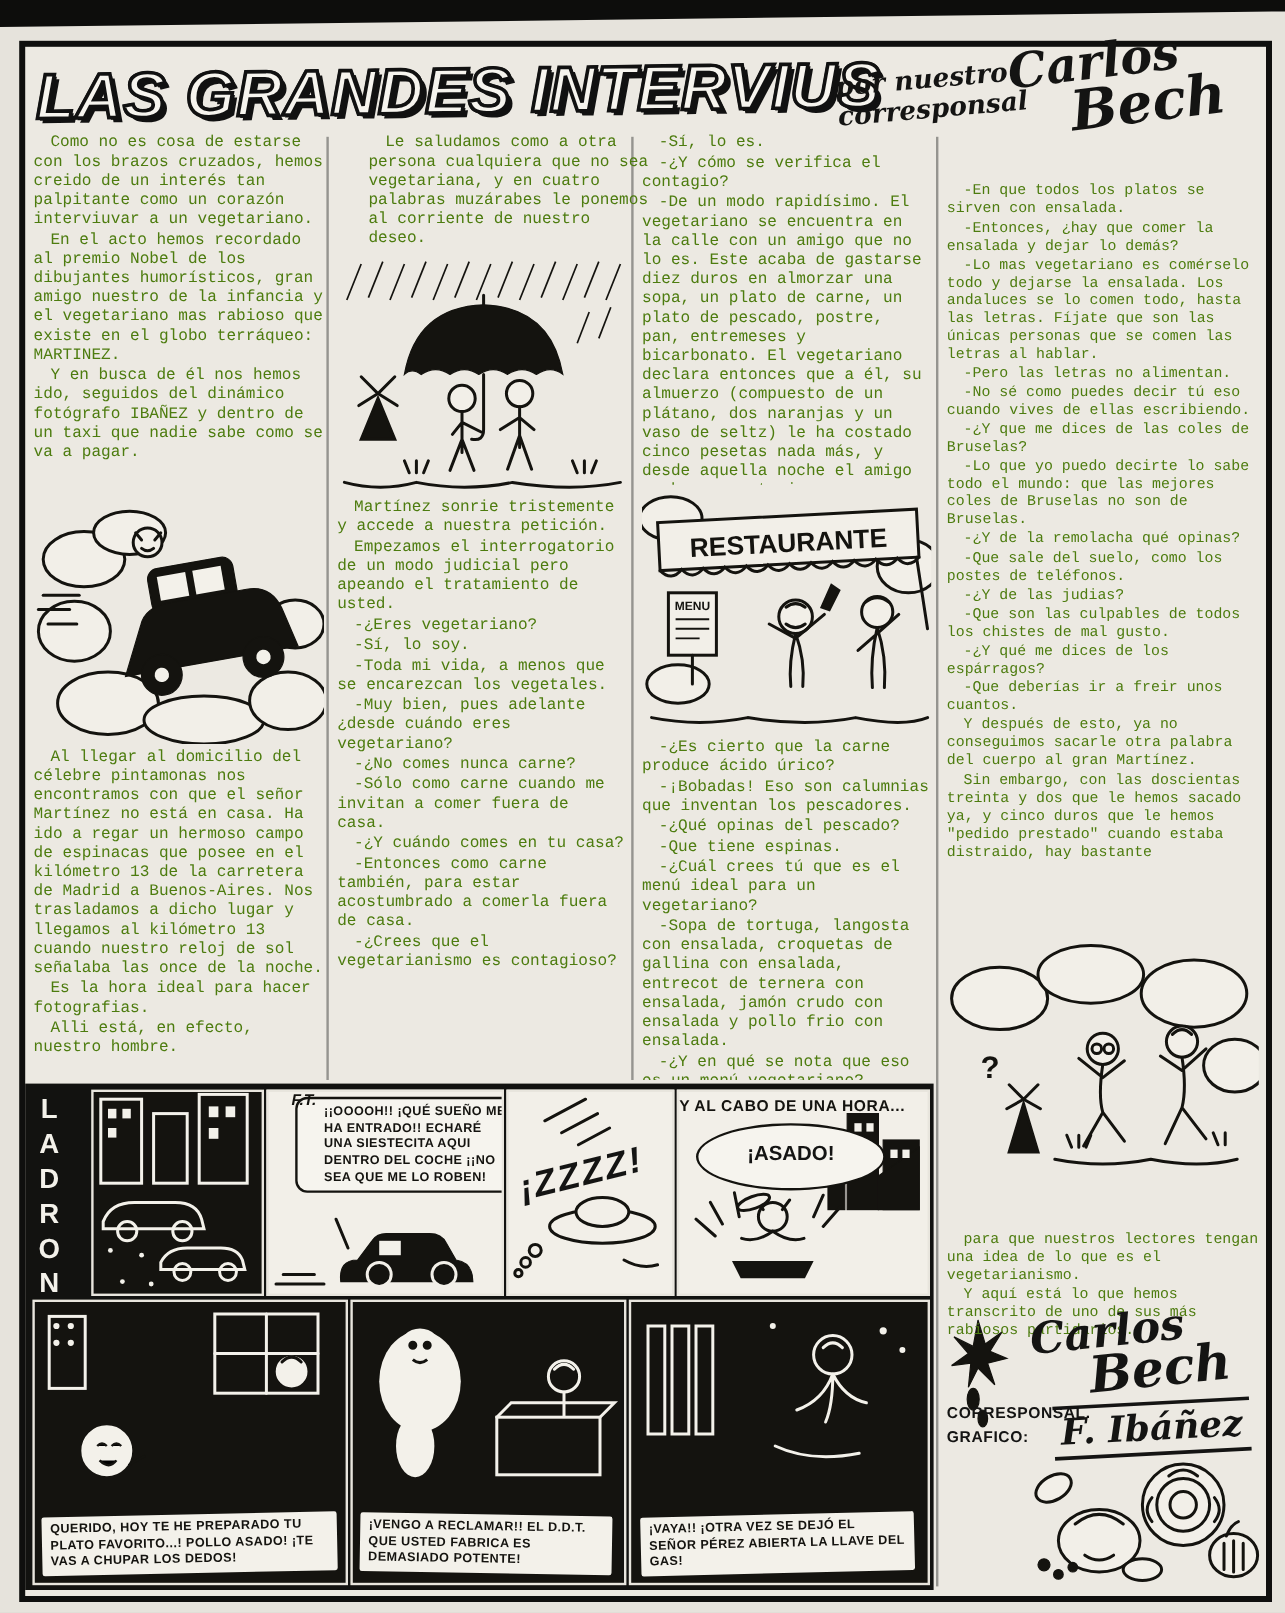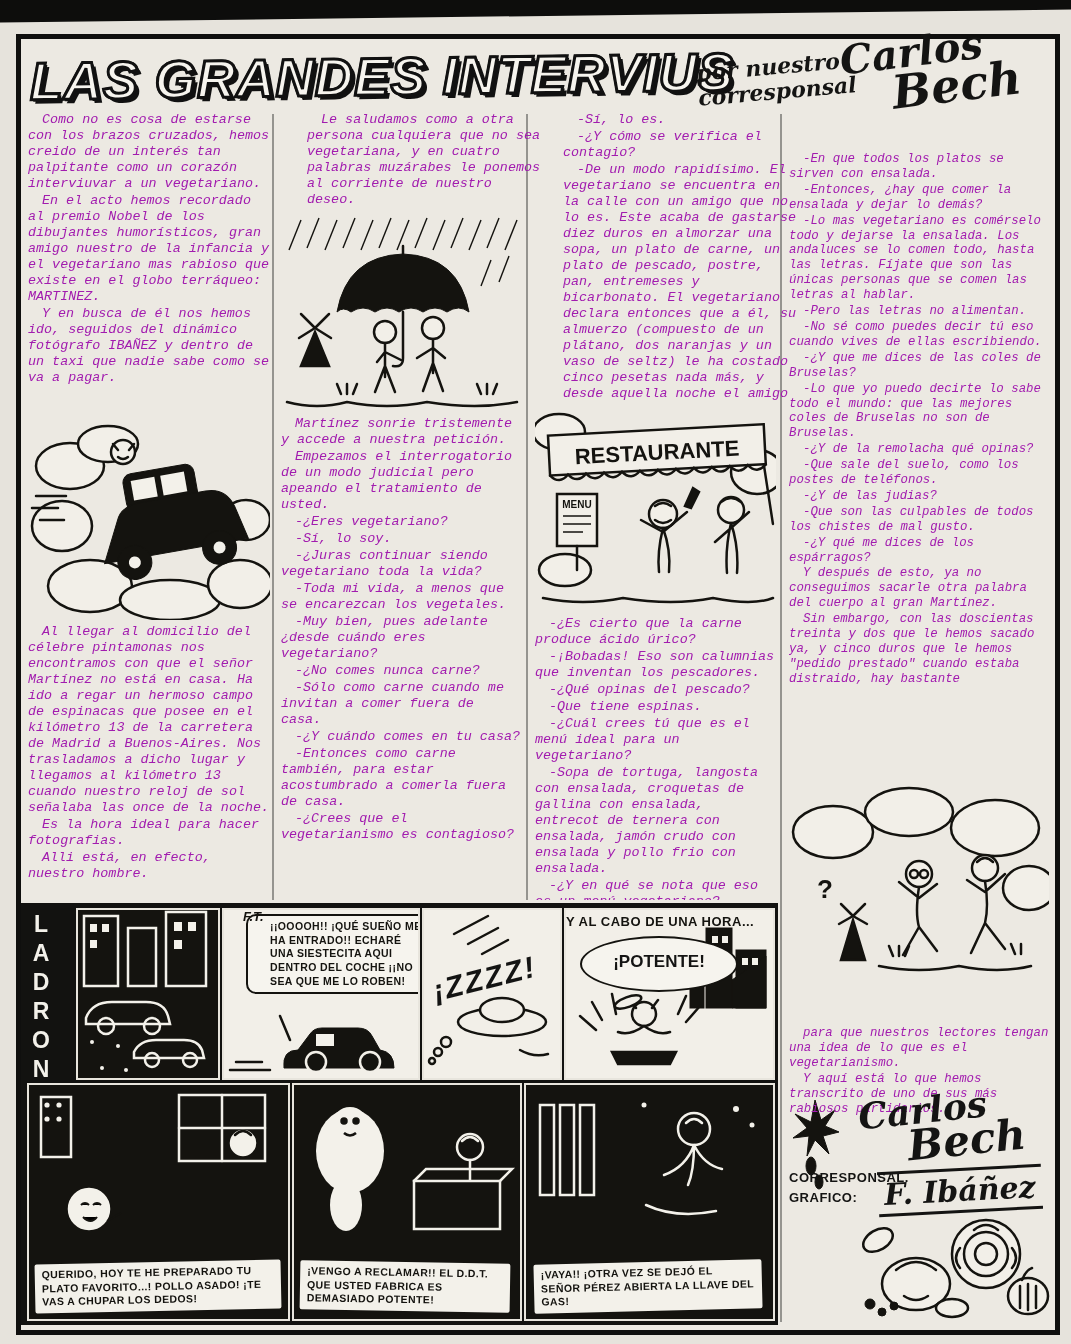--- a/index.html
+++ b/index.html
@@ -17,28 +17,28 @@
          text-shadow:4px 4px 0 #111,2px 2px 0 #111,-1px -1px 0 #111,1px -1px 0 #111,-1px 1px 0 #111;
          transform:rotate(-0.8deg);white-space:nowrap;}
   .byline{position:absolute;left:697px;top:54px;z-index:3;font-family:"DejaVu Serif",serif;
           font-style:italic;font-weight:700;font-size:22px;line-height:1.15;transform:rotate(-5deg);}
   .sig-head{position:absolute;left:842px;top:32px;z-index:3;font-family:"DejaVu Serif",serif;
             font-style:italic;font-weight:700;transform:rotate(-7deg);line-height:.9;}
   .sig-head .s1{font-size:40px;}
   .sig-head .s2{font-size:46px;margin-left:48px;}
   
   .tw{position:absolute;z-index:2;font-family:"Liberation Mono","DejaVu Sans Mono",monospace;
-      font-size:13.4px;line-height:16px;color:#a21caf;overflow:hidden;font-style:italic;}
+      font-size:13.4px;line-height:16px;color:#4d7c0f;overflow:hidden;}
   .tw p{margin:0 0 1px;text-indent:14px;}
   .c4{font-size:12.4px;line-height:14.9px;margin-top:40px;}
   .col1top{left:28px;top:112px;width:242px;height:290px;}
   .col1bot{left:28px;top:624px;width:242px;height:276px;}
   .col2top{left:281px;top:112px;width:241px;height:106px;margin-left:26px;}
   .col2mid{left:281px;top:416px;width:241px;height:484px;}
-  .col3top{left:535px;top:112px;width:241px;height:292px;margin-left:28px;}
+  .col3top{left:535px;top:112px;width:241px;height:292px;}
   .col3bot{left:535px;top:616px;width:241px;height:284px;}
   .col4top{left:789px;top:112px;width:260px;height:668px;}
   .col4bot{left:789px;top:986px;width:260px;height:108px;}
   .div1{left:272px;top:114px;height:786px;}
   .div2{left:526px;top:114px;height:786px;}
   .div3{left:780px;top:114px;height:1208px;}
   
   .ill{position:absolute;z-index:1;}
   .ill svg{display:block;}
   .ill-taxi{left:28px;top:400px;width:242px;height:220px;}
@@ -120,21 +120,20 @@
       <p>Alli está, en efecto, nuestro hombre.</p>
     </div>
   <div class="tw col2top">
       <p>Le saludamos como a otra persona cualquiera que no sea vegetariana, y en cuatro palabras muzárabes le ponemos al corriente de nuestro deseo.</p>
     </div>
   <div class="tw col2mid">
       <p>Martínez sonrie tristemente y accede a nuestra petición.</p>
       <p>Empezamos el interrogatorio de un modo judicial pero apeando el tratamiento de usted.</p>
       <p>-¿Eres vegetariano?</p>
       <p>-Sí, lo soy.</p>
-      <p>-¿Juras continuar siendo vegetariano toda la vida?</p>
       <p>-Toda mi vida, a menos que se encarezcan los vegetales.</p>
       <p>-Muy bien, pues adelante ¿desde cuándo eres vegetariano?</p>
       <p>-¿No comes nunca carne?</p>
       <p>-Sólo como carne cuando me invitan a comer fuera de casa.</p>
       <p>-¿Y cuándo comes en tu casa?</p>
       <p>-Entonces como carne también, para estar acostumbrado a comerla fuera de casa.</p>
       <p>-¿Crees que el vegetarianismo es contagioso?</p>
     </div>
   <div class="tw col3top">
       <p>-Sí, lo es.</p>
@@ -156,20 +155,21 @@
       <p>-Lo mas vegetariano es comérselo todo y dejarse la ensalada. Los andaluces se lo comen todo, hasta las letras. Fíjate que son las únicas personas que se comen las letras al hablar.</p>
       <p>-Pero las letras no alimentan.</p>
       <p>-No sé como puedes decir tú eso cuando vives de ellas escribiendo.</p>
       <p>-¿Y que me dices de las coles de Bruselas?</p>
       <p>-Lo que yo puedo decirte lo sabe todo el mundo: que las mejores coles de Bruselas no son de Bruselas.</p>
       <p>-¿Y de la remolacha qué opinas?</p>
       <p>-Que sale del suelo, como los postes de teléfonos.</p>
       <p>-¿Y de las judias?</p>
       <p>-Que son las culpables de todos los chistes de mal gusto.</p>
       <p>-¿Y qué me dices de los espárragos?</p>
+      <p>-Que deberías ir a freir unos cuantos.</p>
       <p>Y después de esto, ya no conseguimos sacarle otra palabra del cuerpo al gran Martínez.</p>
       <p>Sin embargo, con las doscientas treinta y dos que le hemos sacado ya, y cinco duros que le hemos "pedido prestado" cuando estaba distraido, hay bastante</p>
     </div>
   <div class="tw c4 col4bot">
       <p>para que nuestros lectores tengan una idea de lo que es el vegetarianismo.</p>
       <p>Y aquí está lo que hemos transcrito de uno de sus más rabiosos partidarios.</p>
     </div>
 
   <div class="ill ill-taxi">
     <svg width="242" height="220" viewBox="0 0 242 220">
@@ -398,21 +398,21 @@
             <circle cx="14" cy="142" r="4"></circle>
             <circle cx="8" cy="151" r="3"></circle>
           <path d="M30,24 l34,-18 M44,34 l30,-16 M58,44 l26,-14"></path>
           <path d="M96,140 q14,8 28,4"></path>
         </g>
       </svg>
     </div>
 
     <div class="panel sp4">
       <div class="cap4 hand">Y AL CABO DE UNA HORA...</div>
-      <div class="bubble oval bub4">¡POTENTE!</div>
+      <div class="bubble oval bub4">¡ASADO!</div>
       <svg width="203" height="164" viewBox="0 0 203 164">
         <g class="inkf">
           <rect x="140" y="18" width="26" height="80"></rect>
             <rect x="170" y="40" width="30" height="58"></rect>
           <path d="M166,70 l34,-24 v52 h-34 Z"></path>
             <rect x="124" y="60" width="14" height="38"></rect>
         </g>
         <g class="whtf">
             <rect x="146" y="26" width="6" height="7"></rect>
             <rect x="156" y="26" width="6" height="7"></rect>

